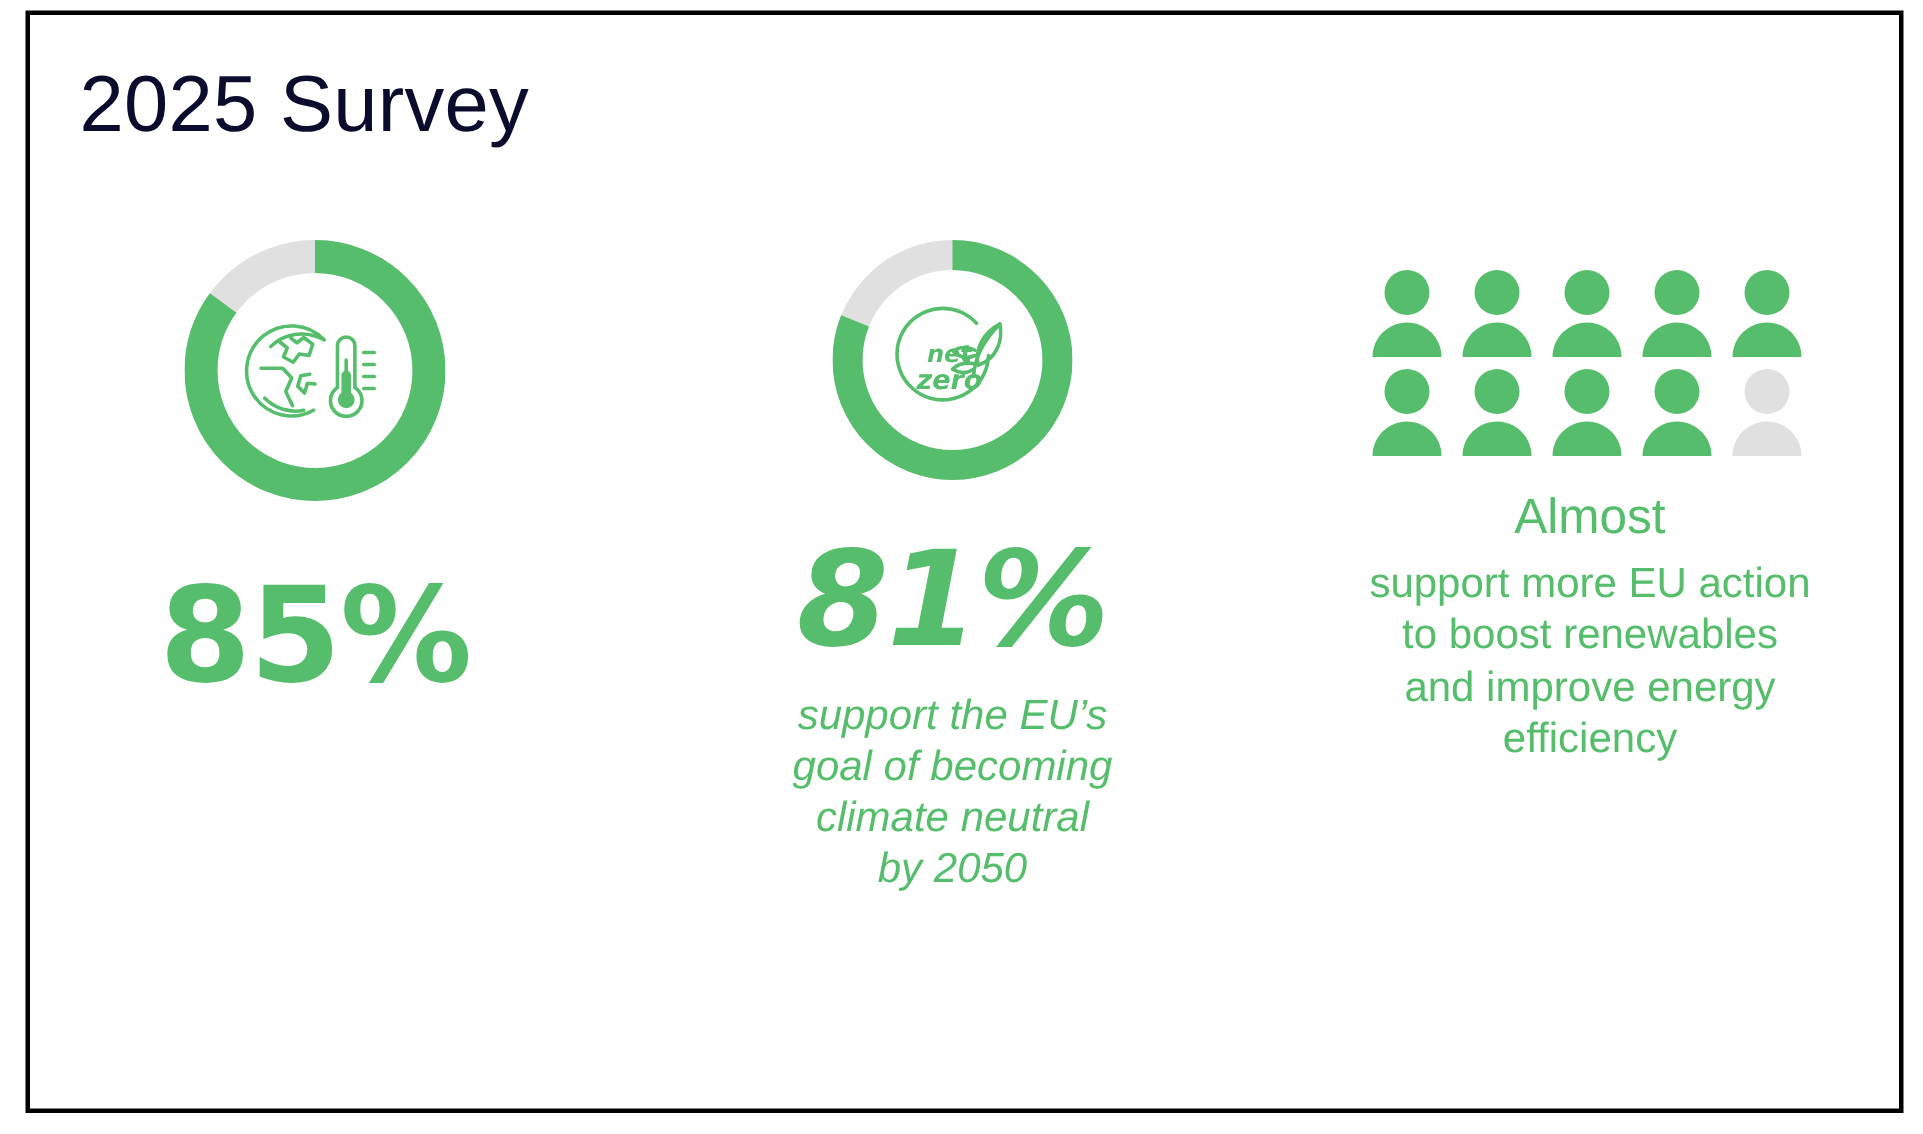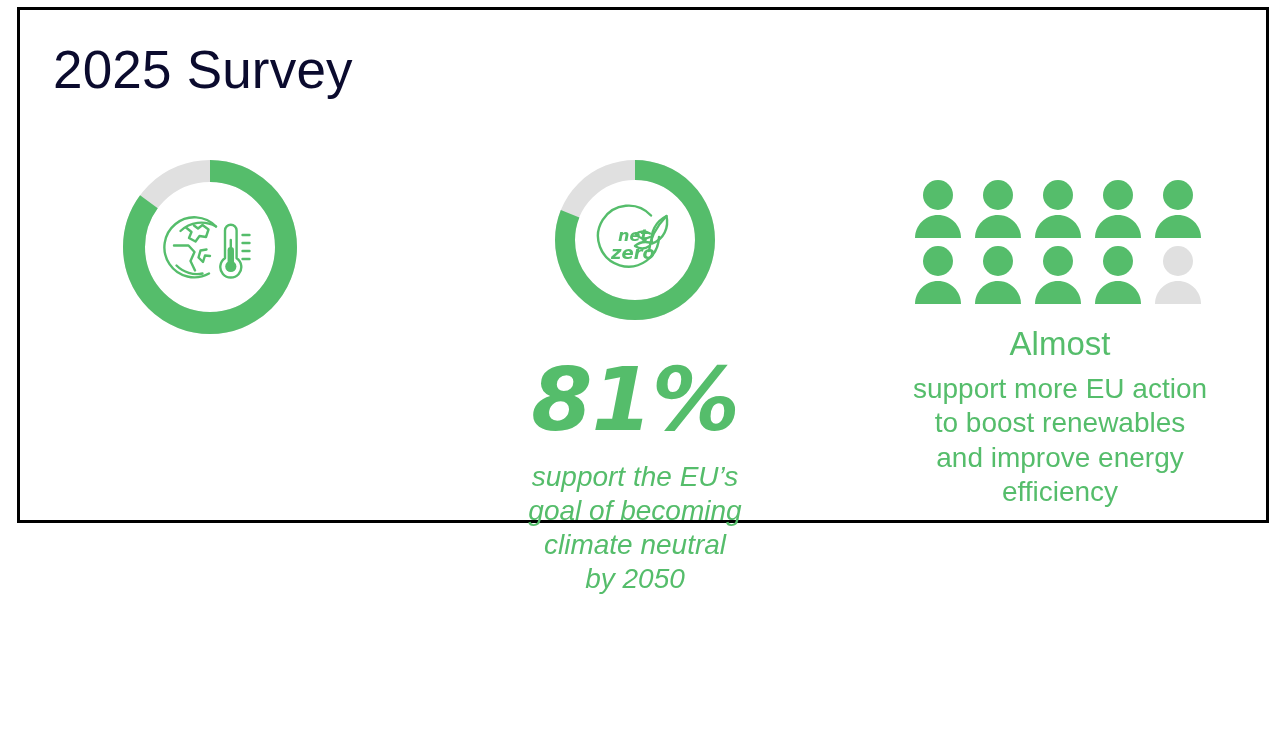--- a/index.html
+++ b/index.html
@@ -18,21 +18,21 @@
     height: 756px;
     background: #ffffff;
   }
 
   
   .card {
     position: absolute;
     left: 17px;
     top: 7px;
     width: 1252px;
-    height: 516px;
+    height: 735px;
     box-sizing: border-box;
     border: 3px solid #000000;
     background: #ffffff;
   }
 
   
   .title {
     position: absolute;
     left: 33px;
     top: 32px;
@@ -157,20 +157,21 @@
             <rect x="65.6" y="44" width="6.4" height="20" rx="3.2" fill="#55bd6b" stroke="none"></rect>
 
             <path d="M80.5 32h7"></path>
             <path d="M80.5 40h7"></path>
             <path d="M80.5 48h7"></path>
             <path d="M80.5 56h7"></path>
           </svg>
         </span>
       </div>
 
+      <div class="big-number">85%</div>
 
     </div>
 
     <div class="col" id="col-2">
 
       <div class="donut-wrap" style="width:160px;height:160px;">
         <svg class="donut-svg" width="160" height="160" viewBox="0 0 160 160">
           <circle cx="80" cy="80" r="70" fill="none" stroke="#e0e0e0" stroke-width="20"></circle>
 
           <circle cx="80" cy="80" r="70" fill="none" stroke="#55bd6b" stroke-width="20" stroke-dasharray="356.2 83.6" transform="rotate(-90 80 80)"></circle>

